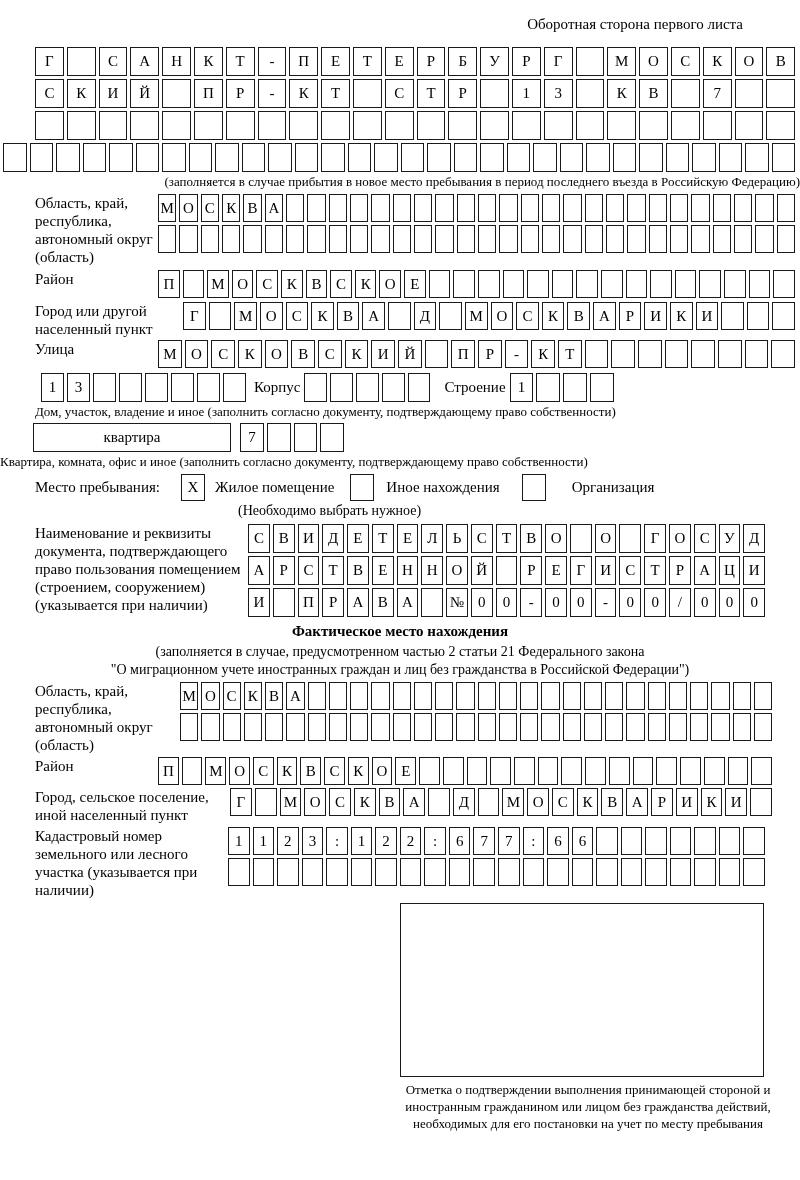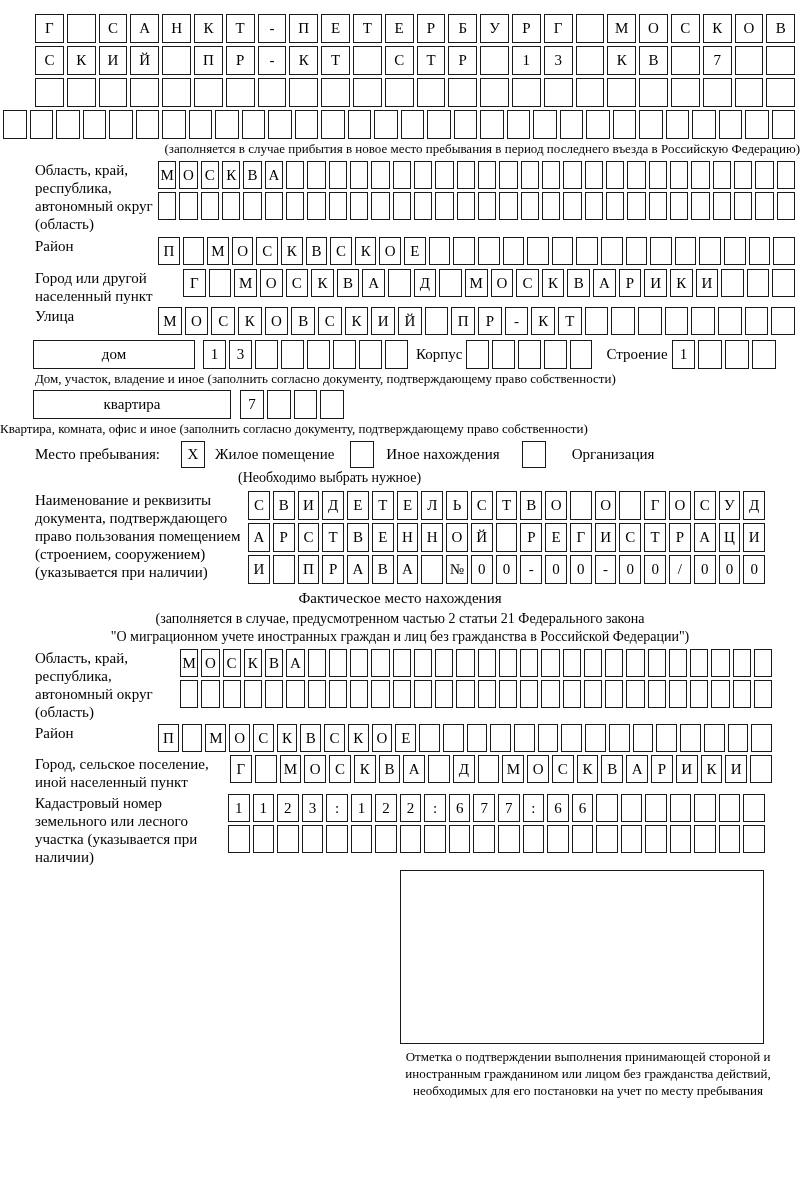--- a/index.html
+++ b/index.html
@@ -8,33 +8,34 @@
   .hdr{text-align:right;padding:16px 57px 0 0;font-size:15px;}
   .field{display:flex;align-items:flex-start;padding-left:35px;padding-right:5px;}
   .flabel{font-size:15px;line-height:1.2;flex:none;}
   .rows{flex:1;display:flex;flex-direction:column;gap:3px;min-width:0;}
   .boxrow{display:flex;gap:3px;min-width:0;}
   .cell{flex:1 1 0;height:26px;border:1.5px solid #1a1a1a;display:flex;align-items:center;justify-content:center;font-size:15px;background:#fff;min-width:0;overflow:hidden;}
   .tall .cell{height:27px;}
   .note{font-size:13px;line-height:1.25;}
   .cnote{font-size:13px;text-align:right;line-height:1.25;}
   .title{font-size:16px;font-weight:bold;text-align:center;}
-  .subtitle{font-size:15px;font-weight:normal;text-align:center;}
+  .subtitle{font-size:15px;font-weight:bold;text-align:center;}
   .mnote{font-size:14px;text-align:center;line-height:1.3;}
   .wbox{border:1.5px solid #1a1a1a;height:27px;display:flex;align-items:center;justify-content:center;font-size:15px;flex:none;}
   .inlbl{font-size:15px;align-self:center;flex:none;}
   .chk{width:22px;height:25px;border:1.5px solid #1a1a1a;display:flex;align-items:center;justify-content:center;font-size:15px;flex:none;}
   .stamp{width:362px;height:172px;border:1.6px solid #1a1a1a;margin:4px 0 0 400px;background:#fff;}
   .stampnote{width:404px;margin:5px 0 0 386px;font-size:13px;text-align:center;line-height:1.28;}
 </style>
 </head>
 <body>
 
 <div class="page">
 
+  <div class="hdr">Оборотная сторона первого листа</div>
 
   <div class="field" style="margin-top:14px">
     <div class="rows tall">
       <div class="boxrow">
           <div class="cell">Г</div>
           <div class="cell"></div>
           <div class="cell">С</div>
           <div class="cell">А</div>
           <div class="cell">Н</div>
           <div class="cell">К</div>
@@ -308,21 +309,20 @@
           <div class="cell"></div>
           <div class="cell"></div>
           <div class="cell"></div>
           <div class="cell"></div>
           <div class="cell"></div>
         </div>
       </div>
   </div>
 
   <div style="display:flex;padding-left:33px;margin-top:5px">
-    <div class="wbox" style="width:160px">дом</div>
     <div style="width:8px;flex:none"></div>
     <div class="boxrow tall" style="width:205px;flex:none">
         <div class="cell">1</div>
         <div class="cell">3</div>
         <div class="cell"></div>
         <div class="cell"></div>
         <div class="cell"></div>
         <div class="cell"></div>
         <div class="cell"></div>
         <div class="cell"></div>

